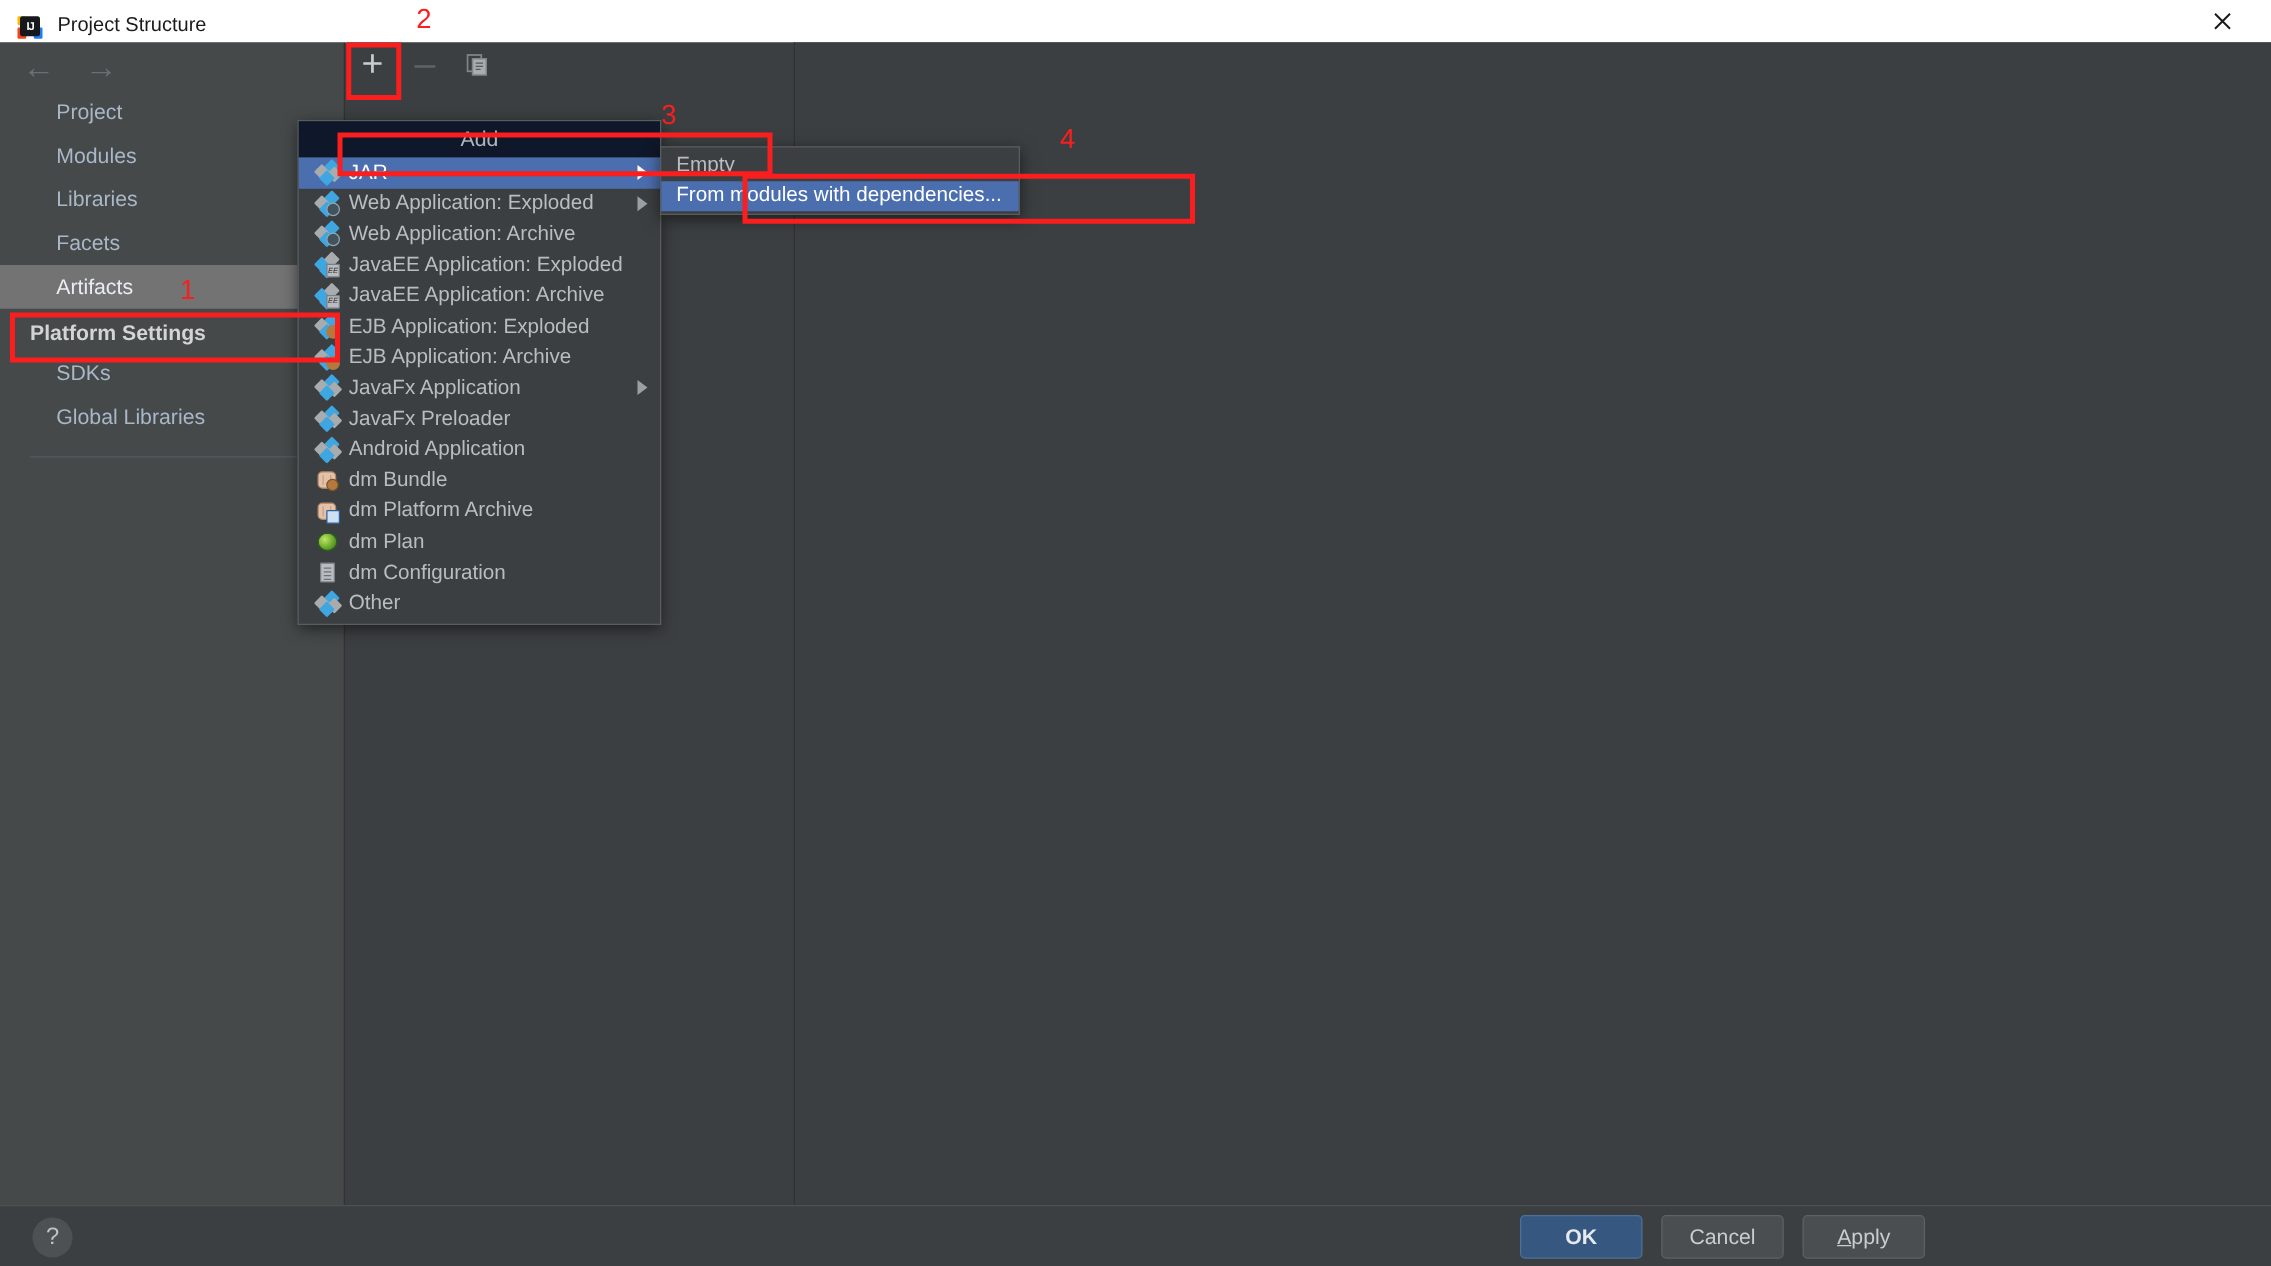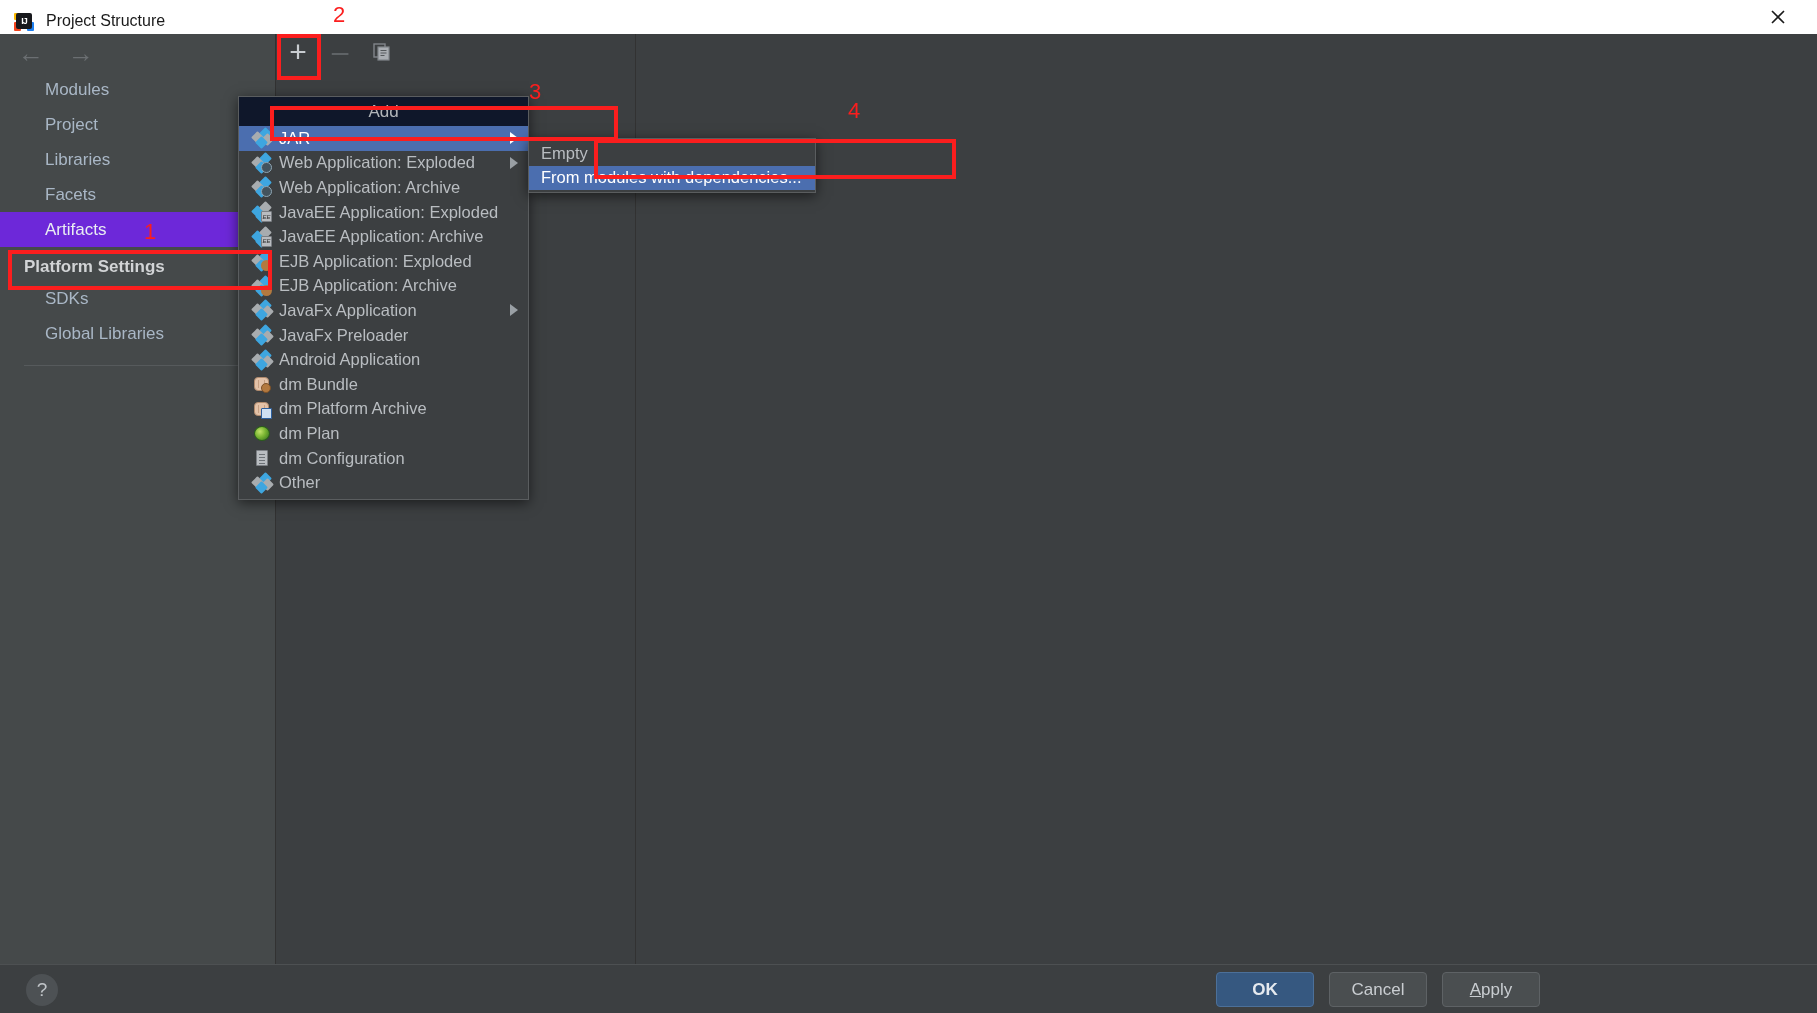--- a/index.html
+++ b/index.html
@@ -54,21 +54,21 @@
   .navbtns { height:38px; display:flex; align-items:center; padding-left:18px; gap:24px; }
   .navbtn { color:#6b6f72; font-size:26px; line-height:1; cursor:default; user-select:none; }
   .section-head {
     color:#d2d4d6; font-size:17px; font-weight:bold;
     padding:10px 0 4px 24px;
   }
   .nav-item {
     color:#a9b7c6; font-size:17px; height:35px; line-height:35px; padding-left:45px;
     cursor:pointer; white-space:nowrap;
   }
-  .nav-item.selected { background:#6d28d9; color:#e9edf2; }
+  .nav-item.selected { background:#737373; color:#e9edf2; }
   .sidebar-sep { height:1px; background:#565a5c; margin:14px 20px 0 24px; }
 
   .content-area {
     position:absolute; left:277px; top:0; right:0; height:930px; background:#3c3f41;
   }
   .detail-pane {
     position:absolute; left:358px; top:0; width:1182px; height:930px;
     background:#3c3f41; border-left:1px solid #323232;
   }
 
@@ -128,21 +128,21 @@
   .bund-badge { position:absolute; right:0; bottom:0; width:10px; height:10px; border-radius:50%; background:#b3793f; border:1px solid #7d5128; }
   .bund-badge2 { position:absolute; right:-1px; bottom:-1px; width:11px; height:11px; background:#cfe0f2; border:1px solid #2c5f9e; border-radius:1px; }
   .planet { position:absolute; left:1px; top:2px; width:16px; height:15px; border-radius:50%;
             background:radial-gradient(circle at 35% 35%, #c2e36a 0%, #78b431 45%, #2f6b1f 100%); border:1px solid #2b5e1c; }
   .cfgdoc { position:absolute; left:3px; top:1px; width:12px; height:16px; background:#b9bdc1; border:1px solid #7c8085; border-radius:1px; }
   .cfgdoc:after { content:""; position:absolute; left:2px; top:3px; right:2px; height:1px; background:#6d7277;
                   box-shadow:0 3px 0 #6d7277, 0 6px 0 #6d7277, 0 9px 0 #6d7277; }
 
   
   .submenu {
-    position:absolute; left:528px; top:104px; width:288px;
+    position:absolute; left:528px; top:83px; width:288px;
     background:#3c3f41; border:1px solid #5a5d5f; box-shadow:0 3px 12px rgba(0,0,0,.55);
     padding:2px 0;
   }
   .submenu .menu-item { padding-left:12px; }
 
   
   .bottombar {
     position:absolute; left:0; top:964px; width:1817px; height:49px;
     background:#3c3f41; border-top:1px solid #4d5052;
   }
@@ -203,22 +203,22 @@
   </div>
 
   <div class="dialog-body">
 
     <div class="sidebar">
       <div class="navbtns">
         <span class="navbtn">←</span>
         <span class="navbtn">→</span>
       </div>
 
+      <div class="nav-item">Project</div>
       <div class="nav-item">Modules</div>
-      <div class="nav-item">Project</div>
       <div class="nav-item">Libraries</div>
       <div class="nav-item">Facets</div>
       <div class="nav-item selected">Artifacts</div>
 
       <div class="section-head">Platform Settings</div>
       <div class="nav-item">SDKs</div>
       <div class="nav-item">Global Libraries</div>
 
       <div class="sidebar-sep"></div>
     </div>

